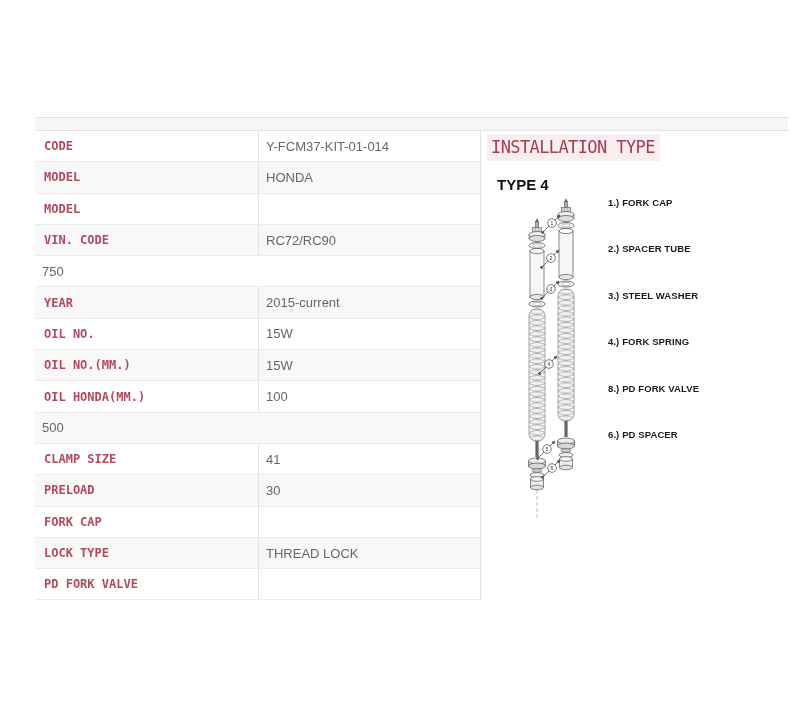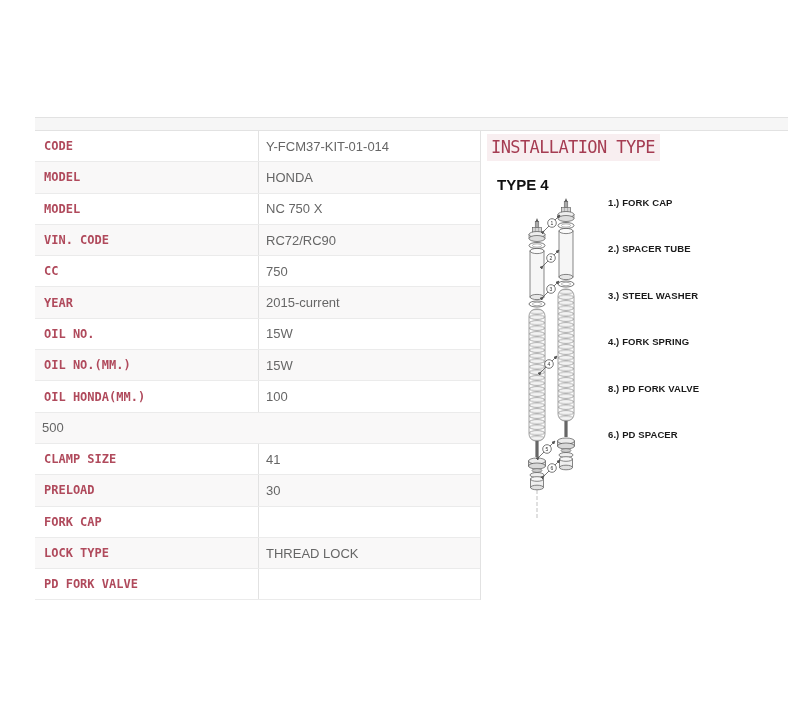--- a/index.html
+++ b/index.html
@@ -53,28 +53,26 @@
     <div class="t-row">
       <div class="cell label">CODE</div>
       <div class="cell value">Y-FCM37-KIT-01-014</div>
     </div>
     <div class="t-row">
       <div class="cell label">MODEL</div>
       <div class="cell value">HONDA</div>
     </div>
     <div class="t-row">
       <div class="cell label">MODEL</div>
-      <div class="cell value">NC 750 X</div>
     </div>
     <div class="t-row">
       <div class="cell label">VIN. CODE</div>
       <div class="cell value">RC72/RC90</div>
     </div>
     <div class="t-row">
-      <div class="cell label">CC</div>
       <div class="cell value">750</div>
     </div>
     <div class="t-row">
       <div class="cell label">YEAR</div>
       <div class="cell value">2015-current</div>
     </div>
     <div class="t-row">
       <div class="cell label">OIL NO.</div>
       <div class="cell value">15W</div>
     </div>

